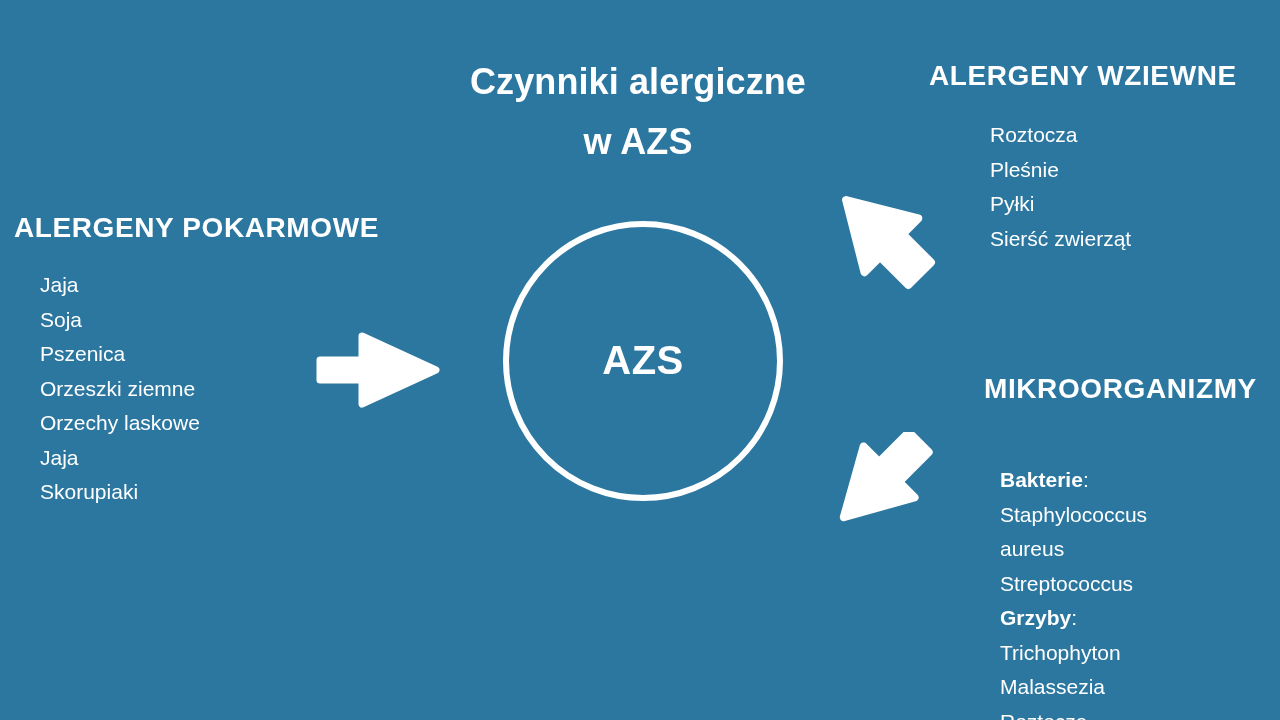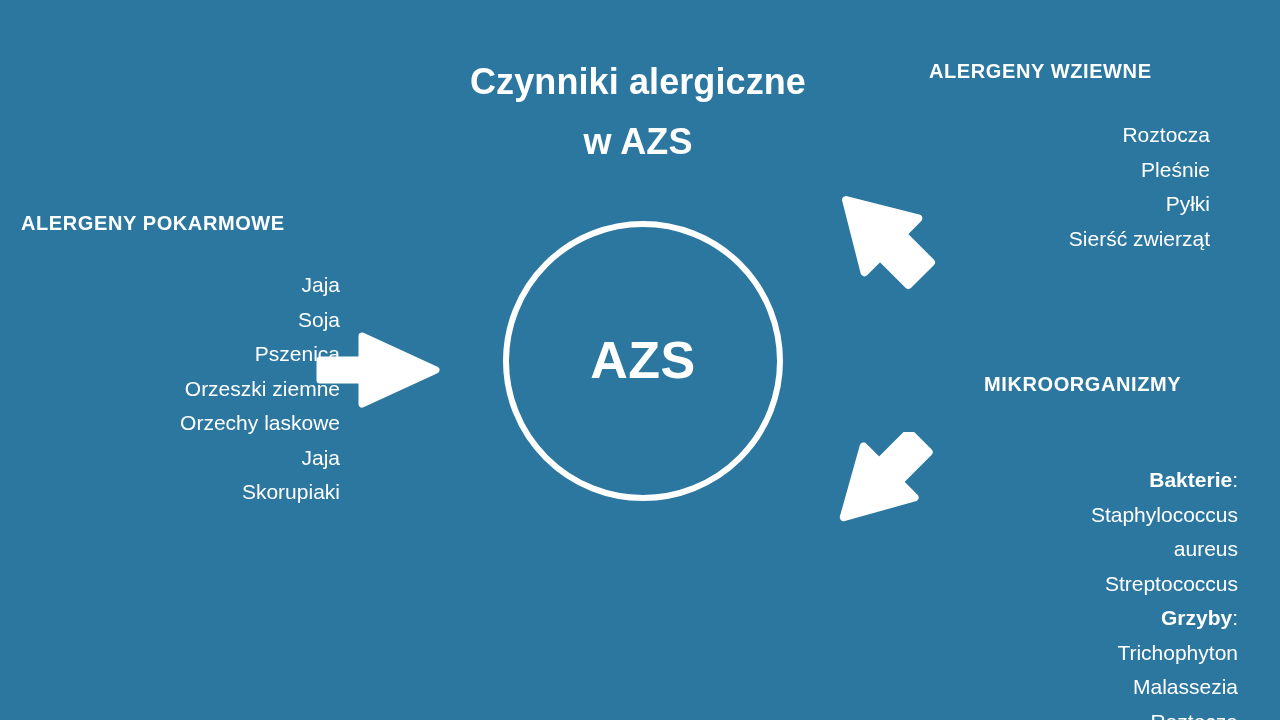--- a/index.html
+++ b/index.html
@@ -30,33 +30,33 @@
     font-size: 36px;
     font-weight: bold;
     line-height: 60px;
     letter-spacing: 0.1px;
   }
   #title .t-line { display: block; }
 
   
   .section-heading {
     position: absolute;
-    font-size: 20px;
+    font-size: 28px;
     font-weight: bold;
     letter-spacing: 0.6px;
     white-space: nowrap;
   }
-  #heading-food  { left: 21px;  top: 212px; text-align: right; }
+  #heading-food  { left: 14px;  top: 212px; text-align: right; }
   #heading-inh   { left: 929px; top: 60px;  }
   #heading-micro { left: 984px; top: 373px; }
 
   
   .item-list {
     position: absolute;
-    text-align: right;
+    text-align: left;
     font-size: 21px;
     line-height: 34.5px;
     font-weight: normal;
   }
   .item-list .item { display: block; white-space: nowrap; }
 
   #list-food {
     left: 40px;
     top: 268px;
     width: 300px;
@@ -92,21 +92,21 @@
     border: 6px solid #ffffff;
     border-radius: 50%;
     box-sizing: content-box;
   }
   #center-label {
     position: absolute;
     left: 503px;
     top: 330px;
     width: 280px;
     text-align: center;
-    font-size: 52px;
+    font-size: 40px;
     font-weight: bold;
     line-height: 60px;
     letter-spacing: 0.5px;
   }
 
   
   .arrow { position: absolute; }
   #arrow-left  { left: 316px; top: 330px; width: 124px; height: 80px; }
   #arrow-top-right { left: 822px; top: 186px; width: 126px; height: 106px; }
   #arrow-bottom-right { left: 814px; top: 432px; width: 136px; height: 94px; }

